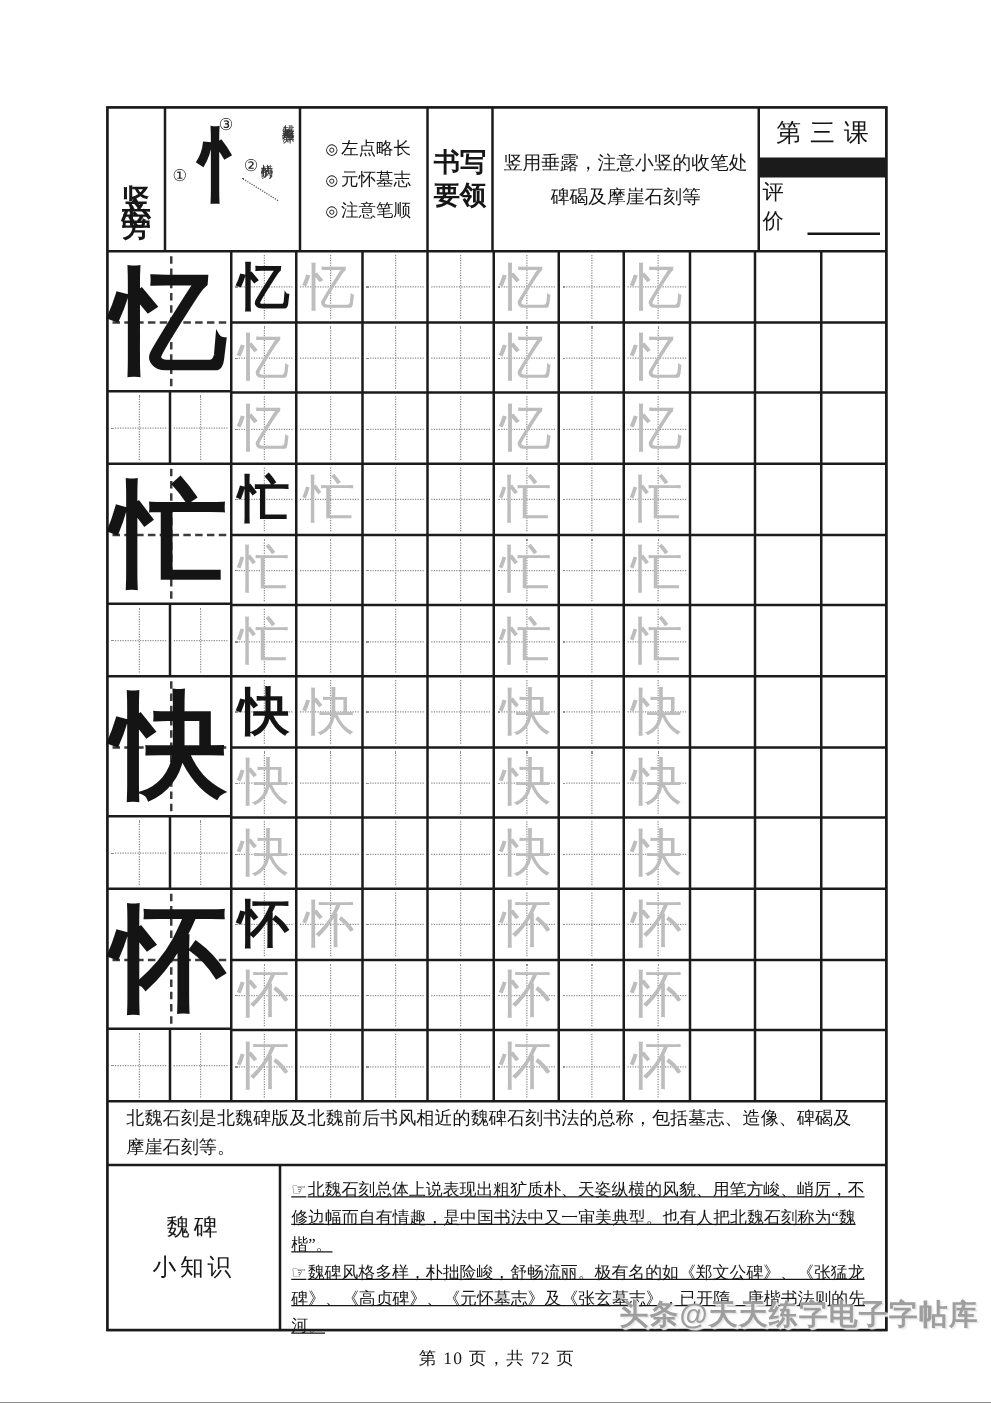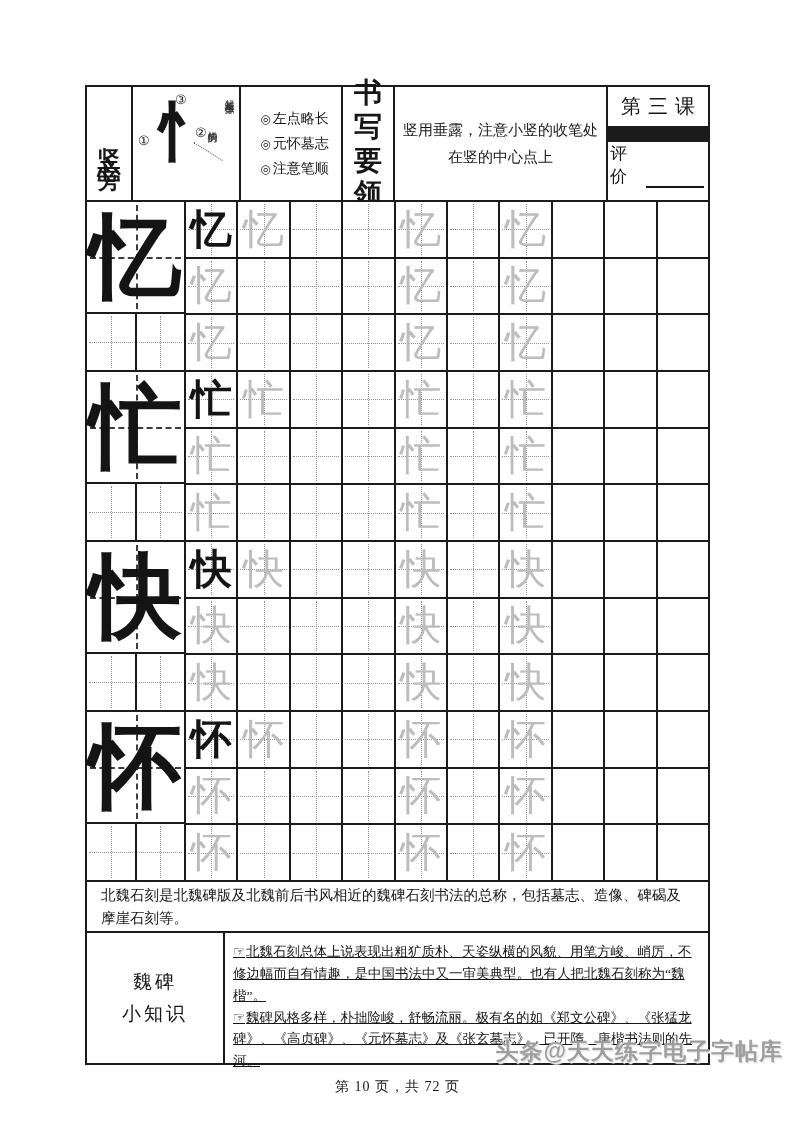--- a/index.html
+++ b/index.html
@@ -32,21 +32,21 @@
   .dg-n1 { left:5px;  top:46px; }
   .dg-n2 { left:62px; top:38px; }
   .dg-arrow { position:absolute; left:58px; top:64px; width:34px; border-top:1px dotted #555; transform:rotate(32deg); }
   .dg-note-main { position:absolute; right:3px; top:4px; writing-mode:vertical-rl; font-size:10px; color:#333; letter-spacing:1px; }
   .dg-note-side { position:absolute; right:20px; top:36px; writing-mode:vertical-rl; font-size:10px; color:#333; letter-spacing:1px; }
   .tips-cell { width:100px; display:flex; flex-direction:column; justify-content:center; gap:7px; padding-left:7px;align-items:center; }
   .tips-cell .tip { font-size:14px; white-space:nowrap; }
   .tips-cell .tip .bullet { font-size:12px; margin-right:2px; }
   .essentials-title-cell { width:50px; display:flex; align-items:center; justify-content:center; text-align:center; }
   .essentials-title-cell span {
-    font-size:28px; font-weight:900; line-height:1.2; width:46px;
+    font-size:21px; font-weight:900; line-height:1.2; width:46px;
     font-family:"Liberation Sans","DejaVu Sans",sans-serif;
   }
   .note-cell { width:211px; display:flex; flex-direction:column; align-items:center; justify-content:center; gap:8px; }
   .note-cell div { font-size:15px; text-align:center; }
   .lesson-col { flex:1; display:flex; flex-direction:column; gap:16px; background:transparent; }
   .lesson-cell { height:56px; display:flex; align-items:center; justify-content:center; }
   .lesson-cell span { font-size:20px; letter-spacing:7px; text-indent:7px; }
   .eval-cell { flex:1; display:flex; align-items:flex-end; justify-content:flex-start; padding:0 4px 12px 2px; }
   .eval-cell .lbl { font-size:17px; letter-spacing:2px; }
   .eval-line { display:inline-block; width:62px; border-bottom:2px solid #161616; height:14px; }
@@ -109,21 +109,21 @@
     <div class="cell tips-cell">
       <div class="tip"><span class="bullet">◎</span><span>左点略长</span></div>
       <div class="tip"><span class="bullet">◎</span><span>元怀墓志</span></div>
       <div class="tip"><span class="bullet">◎</span><span>注意笔顺</span></div>
     </div>
     <div class="cell essentials-title-cell">
       <span>书写要领</span>
     </div>
     <div class="cell note-cell">
       <div>竖用垂露，注意小竖的收笔处</div>
-      <div>在竖的中心点上</div>
+      <div>碑碣及摩崖石刻等</div>
     </div>
     <div class="lesson-col">
       <div class="cell lesson-cell">
         <span>第三课</span>
       </div>
       <div class="cell eval-cell">
         <span class="lbl">评价</span>
           <span class="eval-line"></span>
       </div>
     </div>

